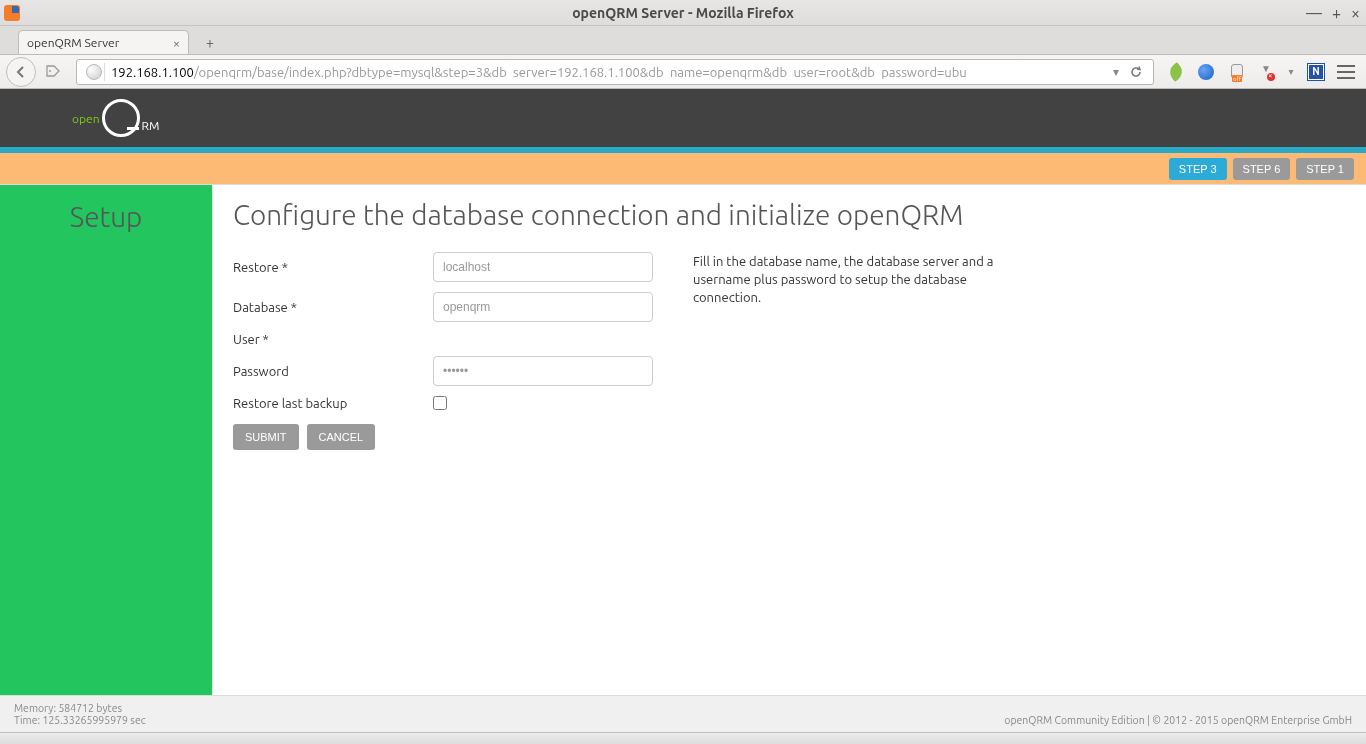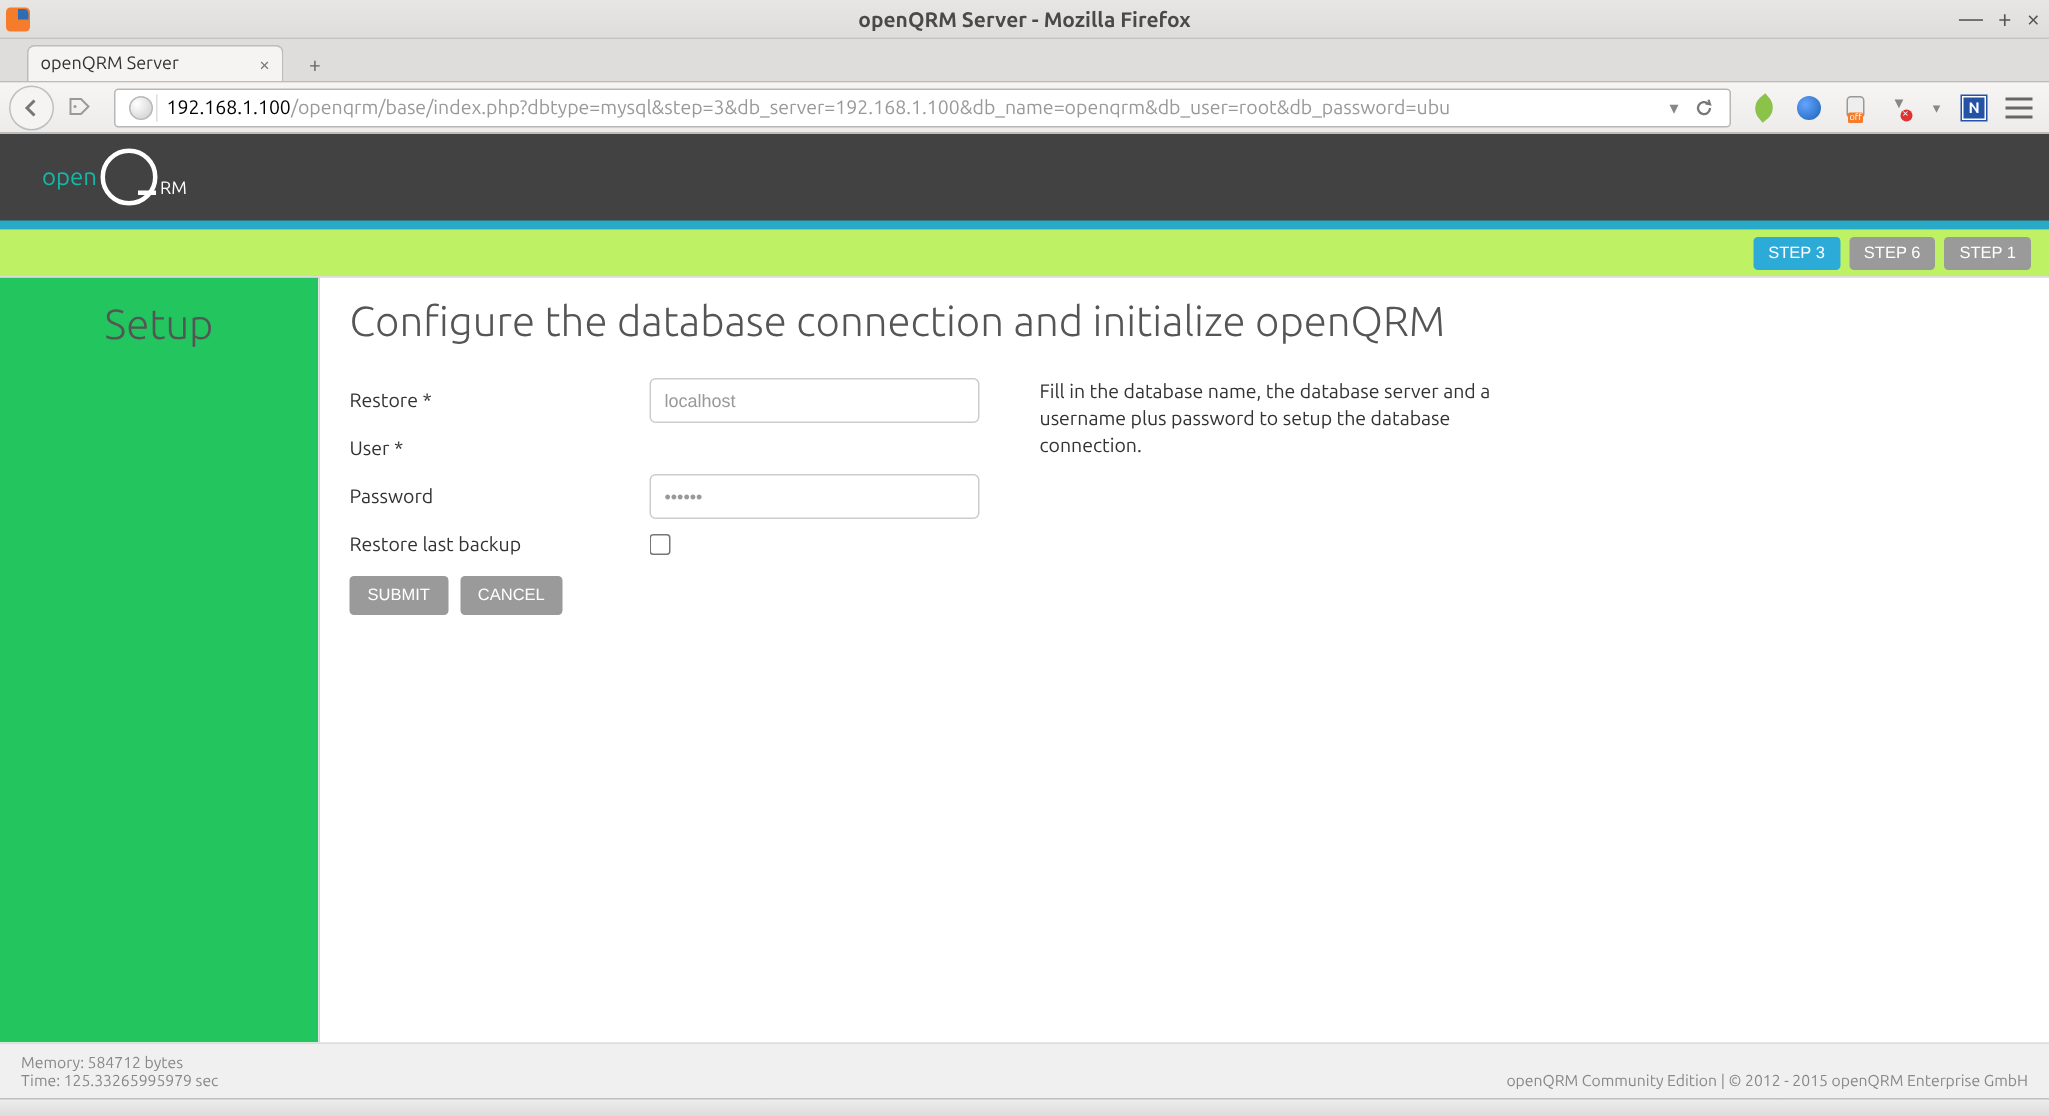--- a/index.html
+++ b/index.html
@@ -222,39 +222,40 @@
   padding-left: 28px;
   border-bottom: 6px solid #28a9c7;
 }
 .logo {
   position: relative;
   height: 40px;
   display: flex;
   align-items: center;
 }
 .logo-text {
-  font-size: 16px;
-  color: #14b8a6;
+  font-size: 12px;
+  color: #84cc16;
   margin-right: 2px;
+  margin-left: 44px;
 }
 .logo-o {
   width: 38px;
   height: 38px;
   border: 3px solid #fff;
   border-radius: 50%;
   position: relative;
 }
 .logo-o::after {
   content:"";position:absolute;right:-2px;bottom:4px;width:12px;height:3px;background:#fff;
 }
 .logo-rm{color:#fff;font-size:12px;margin-left:2px;align-self:flex-end;margin-bottom:6px;}
 .logo-underline{position:absolute;height:14px;background:#8aaa28;left:0;right:0;bottom:-2px;z-index:-1;}
 .step-bar {
   height: 32px;
-  background: #bef264;
+  background: #fdba74;
   border-bottom: 1px solid #dcdcdc;
   display: flex;
   justify-content: flex-end;
   align-items: center;
   padding-right: 12px;
   gap: 6px;
 }
 .step-btn {
   padding: 5px 10px;
   border-radius: 3px;
@@ -455,20 +456,24 @@
         <div class="sidebar-heading">Setup</div>
       </div>
       <div class="page">
         <h1>Configure the database connection and initialize openQRM</h1>
 
         <div class="form-and-help">
           <div class="form">
             <div class="form-row">
               <label>Restore *</label>
               <input type="text" value="localhost" style="">
+            </div>
+            <div class="form-row">
+              <label>Database *</label>
+              <input type="text" value="openqrm" style="">
             </div>
             <div class="form-row">
               <label>User *</label>
             </div>
             <div class="form-row">
               <label>Password</label>
               <input type="password" value="••••••" style="">
             </div>
             <div class="form-row">
               <label>Restore last backup</label>

